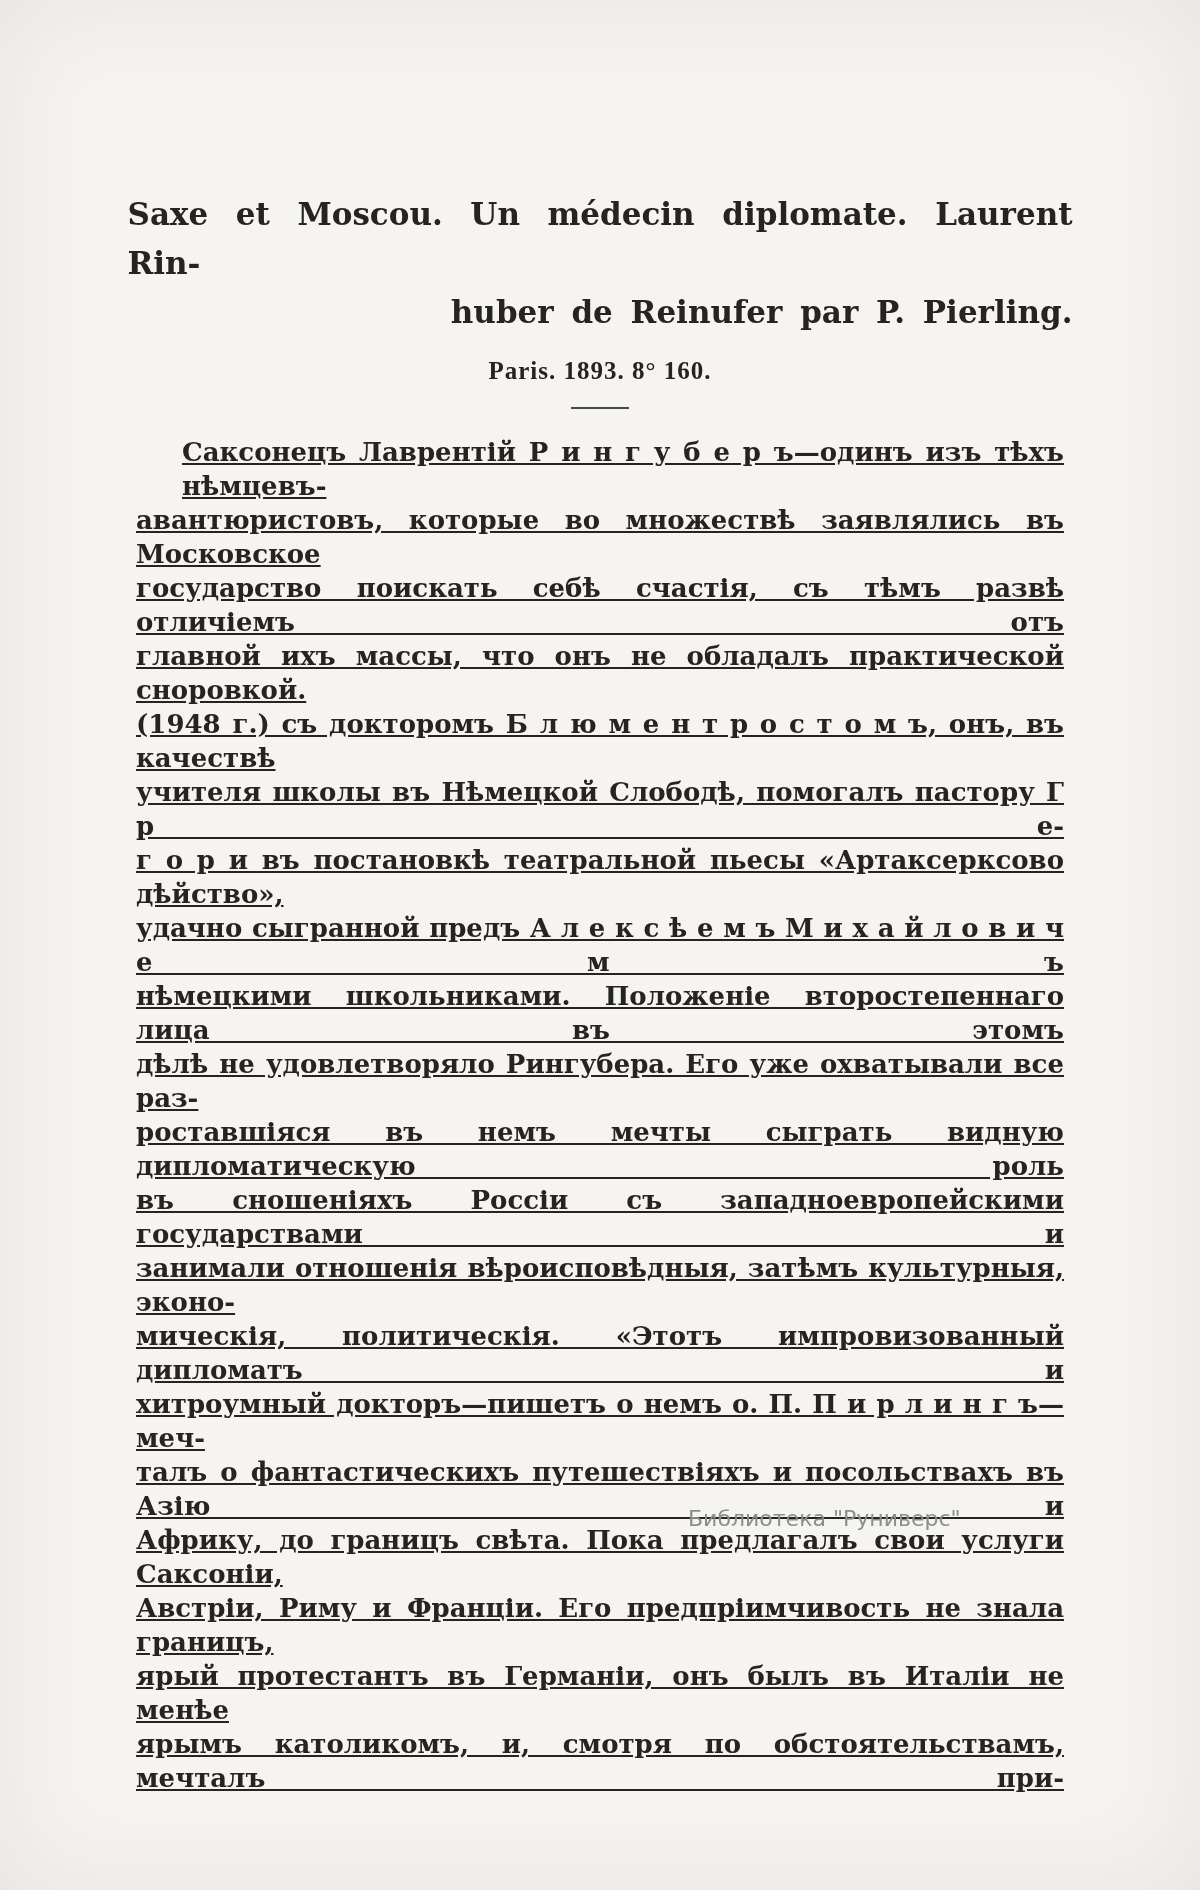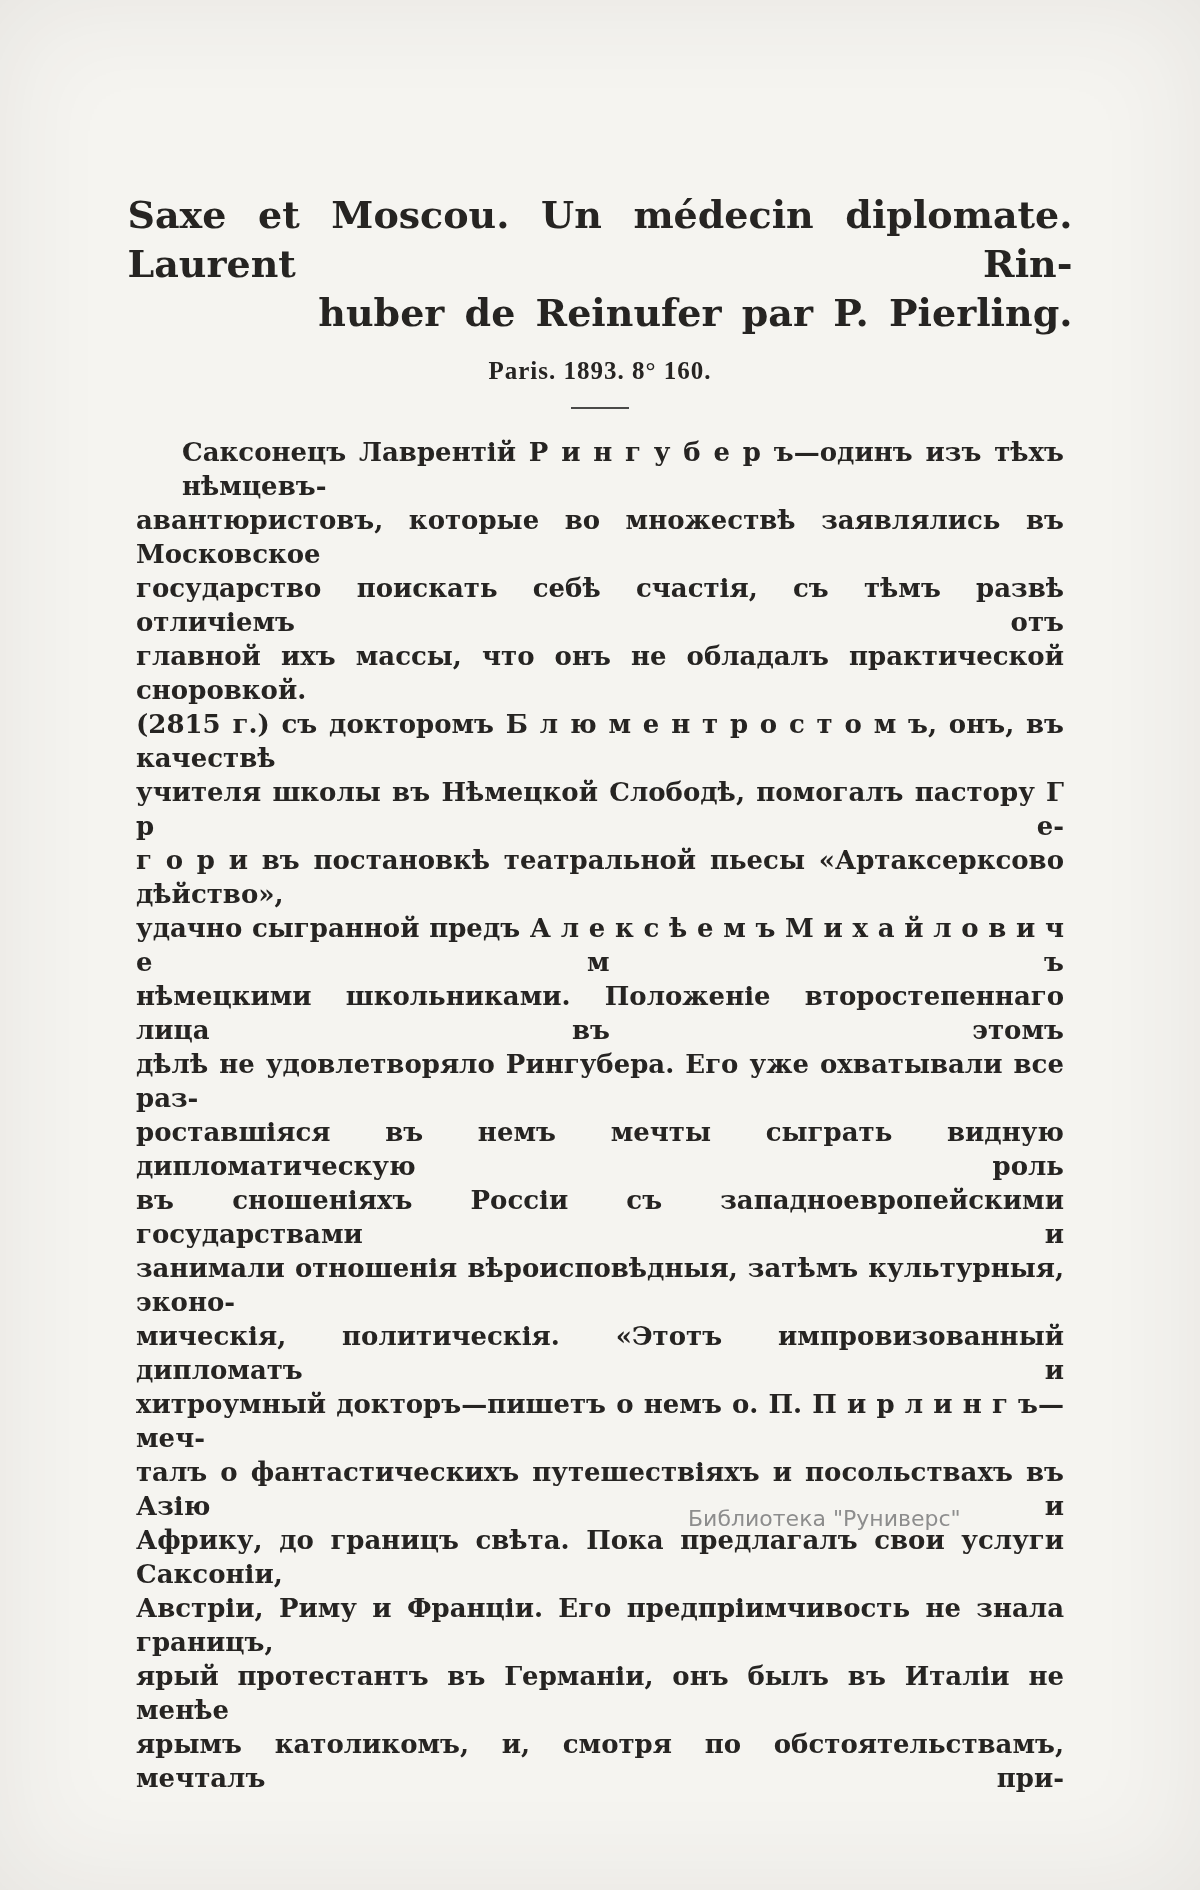--- a/index.html
+++ b/index.html
@@ -11,21 +11,21 @@
     margin: 0 auto;
     background: #f5f4f0;
     font-family: "DejaVu Serif", serif;
     color: #262422;
     overflow: hidden;
     box-shadow: inset 0 0 110px rgba(60,55,45,0.08);
   }
   .title {
     width: 945px;
     margin: 190px auto 0;
-    font-size: 38px;
+    font-size: 31px;
     font-weight: 700;
     line-height: 49px;
     word-spacing: 7px;
   }
   .title-line1 { text-align: justify; text-align-last: justify; }
   .title-line2 { text-align: right; }
   .imprint {
     margin-top: 20px;
     text-align: center;
     font-size: 25px;
@@ -39,21 +39,21 @@
     background: #4a4a48;
     margin: 22px auto 0;
   }
   .body-text {
     width: 928px;
     margin: 26px auto 0;
     font-size: 26px;
     font-weight: 600;
     line-height: 34px;
   }
-  .body-line { text-align: justify; text-align-last: justify; }
+  .body-line { text-align: justify; text-align-last: justify; text-decoration: underline; }
   .body-line.first { padding-left: 46px; }
   .watermark {
     position: absolute;
     top: 1506px;
     left: 688px;
     font-family: "DejaVu Sans", sans-serif;
     font-size: 22px;
     color: #8d8d8d;
   }
 </style>
@@ -69,21 +69,21 @@
 
   <div class="imprint">Paris. 1893. 8° 160.</div>
 
   <div class="divider"></div>
 
   <div class="body-text">
       <div class="body-line first">Саксонецъ Лаврентій Р и н г у б е р ъ—одинъ изъ тѣхъ нѣмцевъ-</div>
       <div class="body-line">авантюристовъ, которые во множествѣ заявлялись въ Московское</div>
       <div class="body-line">государство поискать себѣ счастія, съ тѣмъ развѣ отличіемъ отъ</div>
       <div class="body-line">главной ихъ массы, что онъ не обладалъ практической сноровкой.</div>
-      <div class="body-line">(2815 г.) съ докторомъ Б л ю м е н т р о с т о м ъ, онъ, въ качествѣ</div>
+      <div class="body-line">(1948 г.) съ докторомъ Б л ю м е н т р о с т о м ъ, онъ, въ качествѣ</div>
       <div class="body-line">учителя школы въ Нѣмецкой Слободѣ, помогалъ пастору Г р е-</div>
       <div class="body-line">г о р и въ постановкѣ театральной пьесы «Артаксерксово дѣйство»,</div>
       <div class="body-line">удачно сыгранной предъ А л е к с ѣ е м ъ  М и х а й л о в и ч е м ъ</div>
       <div class="body-line">нѣмецкими школьниками. Положеніе второстепеннаго лица въ этомъ</div>
       <div class="body-line">дѣлѣ не удовлетворяло Рингубера. Его уже охватывали все раз-</div>
       <div class="body-line">роставшіяся въ немъ мечты сыграть видную дипломатическую роль</div>
       <div class="body-line">въ сношеніяхъ Россіи съ западноевропейскими государствами и</div>
       <div class="body-line">занимали отношенія вѣроисповѣдныя, затѣмъ культурныя, эконо-</div>
       <div class="body-line">мическія, политическія. «Этотъ импровизованный дипломатъ и</div>
       <div class="body-line">хитроумный докторъ—пишетъ о немъ о. П. П и р л и н г ъ—меч-</div>

